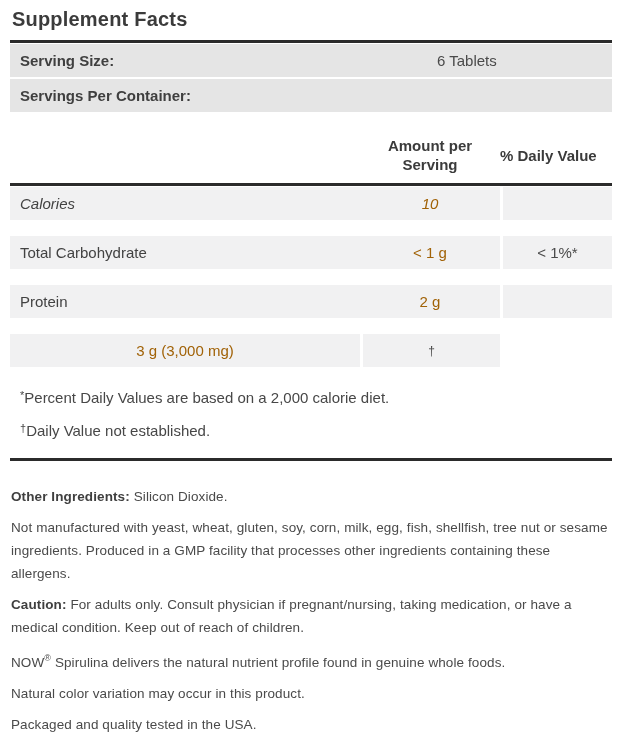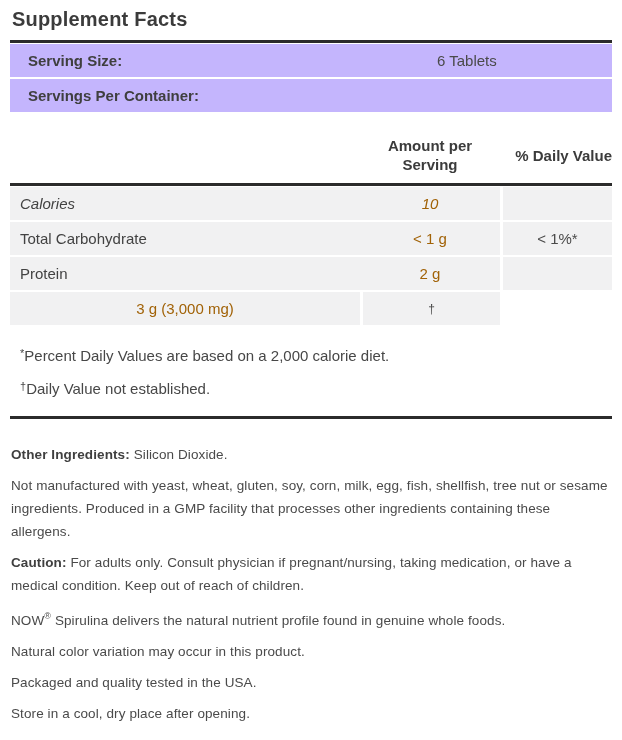--- a/index.html
+++ b/index.html
@@ -21,23 +21,23 @@
     margin: 0 0 9px 2px;
     letter-spacing: 0.2px;
   }
   .rule { height: 3px; background: #2b2b2b; }
 
   
   .s-row {
     display: grid;
     grid-template-columns: 1fr 175px;
     align-items: center;
-    background: #c4b5fd;
+    background: #e5e5e5;
     min-height: 33px;
-    padding-left: 18px;
+    padding-left: 10px;
     margin-top: 1px;
   }
   .s-row + .s-row { margin-top: 2px; }
   .s-label { font-weight: bold; font-size: 15px; color: #3f3f3f; }
   .s-value { font-size: 15px; color: #4a4a4a; }
   .s-value.big { font-size: 18px; color: #2b2b2b; }
 
   
   .thead {
     display: grid;
@@ -45,33 +45,33 @@
     padding: 24px 0 9px 0;
   }
   .th-amt {
     text-align: center;
     font-weight: bold;
     font-size: 15px;
     line-height: 19px;
     color: #3b3b3b;
   }
   .th-dv {
-    text-align: right;
+    text-align: left;
     align-self: center;
     font-weight: bold;
     font-size: 15px;
     color: #3b3b3b;
   }
 
   
   .t-row {
     display: grid;
     grid-template-columns: 1fr 140px 112px;
     min-height: 33px;
-    margin-top: 2px;
+    margin-top: 16px;
   }
   .t-row:first-of-type { margin-top: 1px; font-style: italic; }
   .c-name {
     background: #f1f1f2;
     display: flex;
     flex-direction: column;
     justify-content: center;
     padding: 6px 6px 6px 10px;
     font-size: 15px;
     color: #424242;

